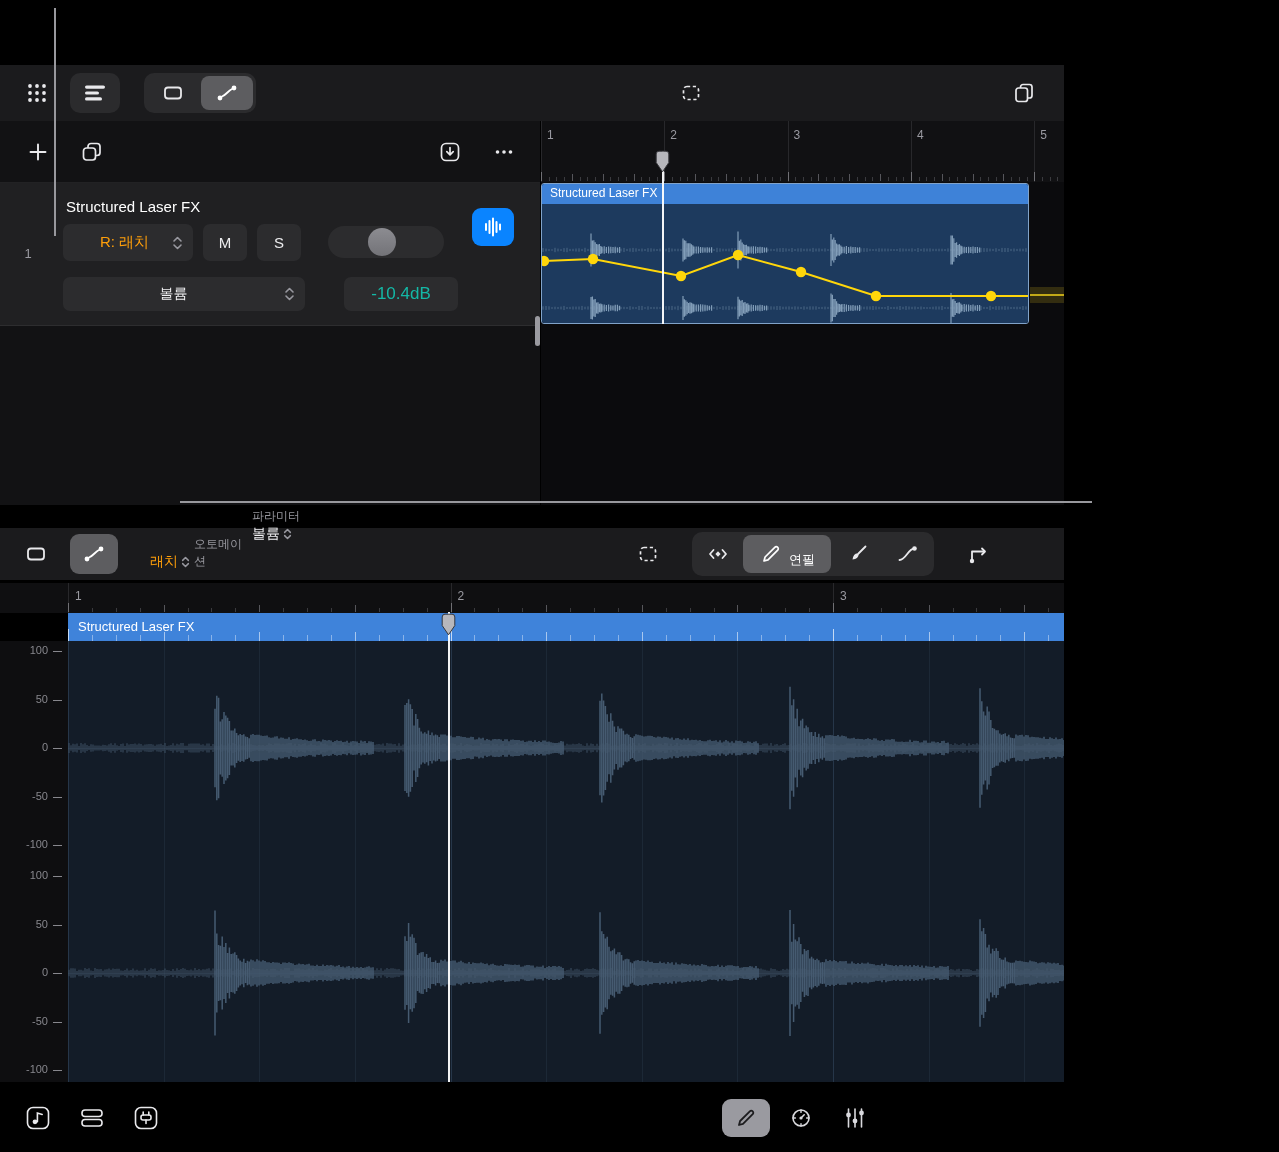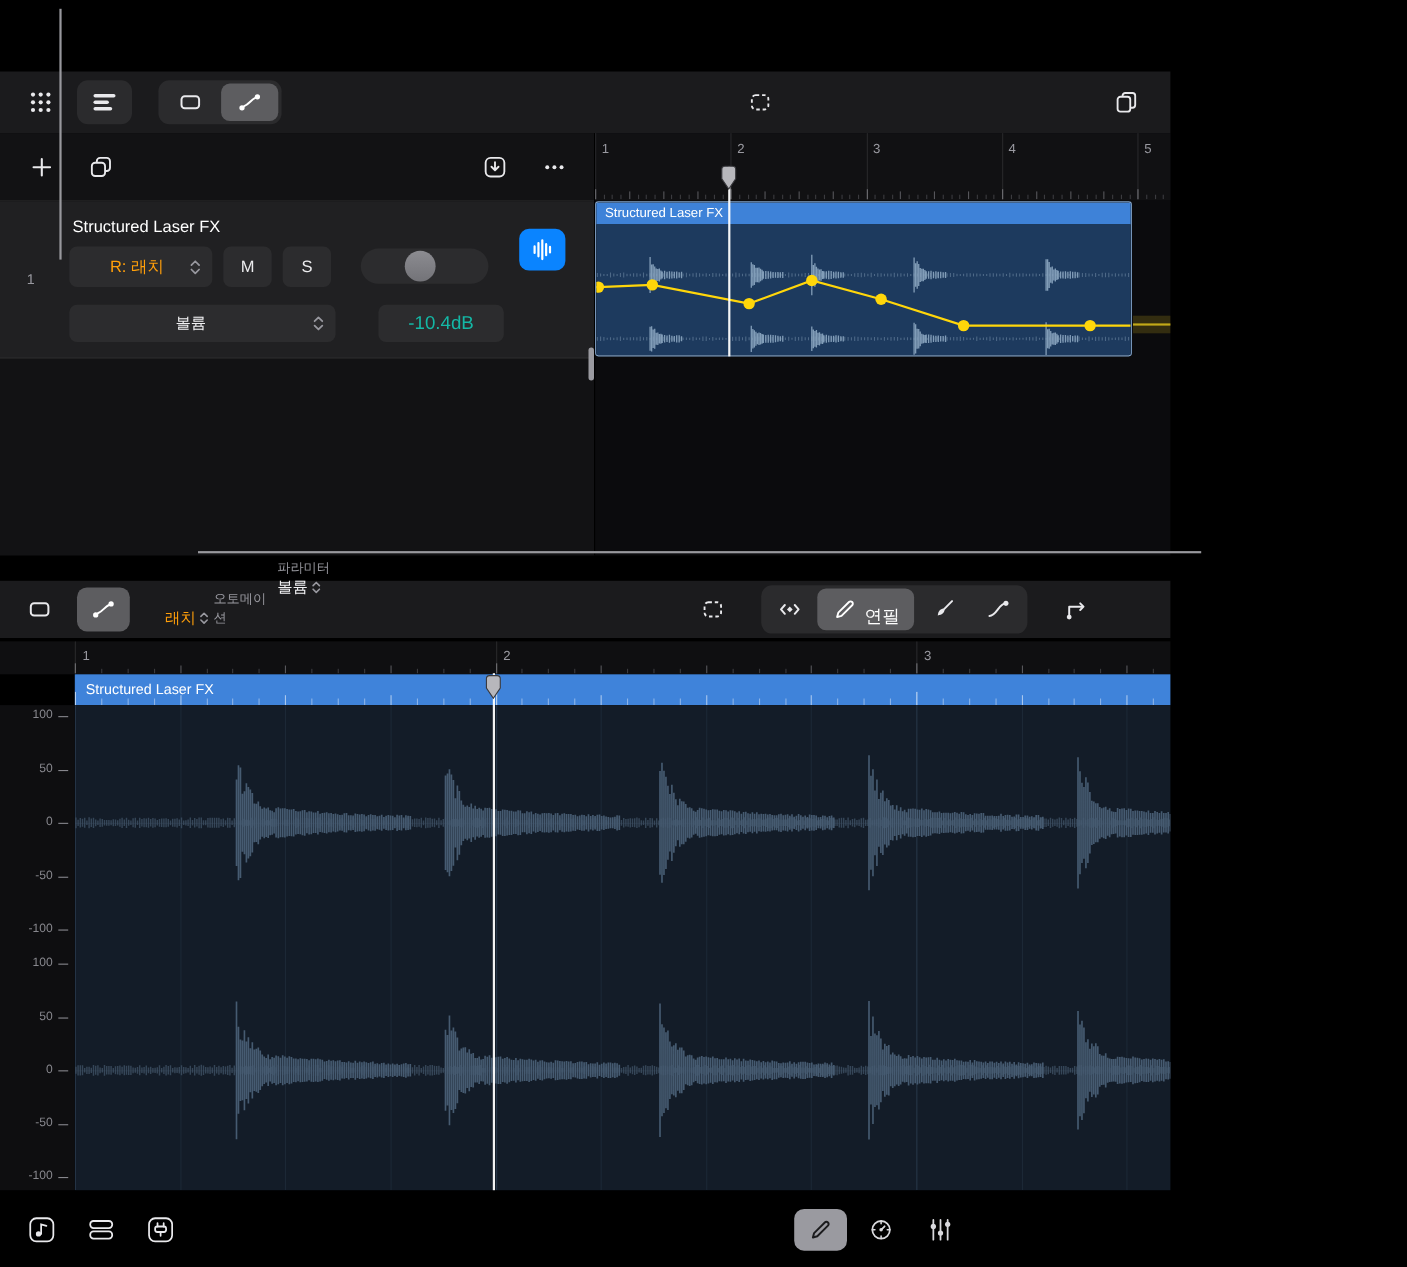--- a/index.html
+++ b/index.html
@@ -320,21 +320,21 @@
             <path d="M7.5 8L4 12l3.5 4"></path>
             <path d="M16.5 8L20 12l-3.5 4"></path>
           </g>
           <path d="M12 9.3L14.6 12 12 14.7 9.4 12z" fill="#e9e9ec"></path>
         </svg>
     </div>
     <div class="abs btn seg" style="left:51px;top:3px;width:88px;height:38px;background:#5d5d60;gap:6px;">
       <svg width="24" height="24" viewBox="0 0 24 24">
           <path d="M5 19l1.1-4L15.8 5.3a2 2 0 0 1 2.9 2.9L9 17.9 5 19z" fill="none" stroke="#fff" stroke-width="1.7" stroke-linejoin="round"></path>
         </svg>
-      <span style="font-size:16px;color:#fff;margin-top:12px;">연필</span>
+      <span style="font-size:13px;color:#fff;margin-top:12px;">연필</span>
     </div>
     <div class="abs btn" style="left:141px;top:3px;width:50px;height:38px;">
       <svg width="24" height="24" viewBox="0 0 24 24">
           <path d="M19.5 4.5L12.5 11.5" stroke="#e9e9ec" stroke-width="1.8" stroke-linecap="round" fill="none"></path>
           <path d="M11.8 11.2c-3.2.4-4.8 2.4-5.3 6.3 3.9-.5 5.9-2.1 6.3-5.3z" fill="#e9e9ec"></path>
         </svg>
     </div>
     <div class="abs btn" style="left:191px;top:3px;width:48px;height:38px;">
       <svg width="24" height="24" viewBox="0 0 24 24">
           <path d="M4.5 18C11 18 13 6.5 19.5 6.5" fill="none" stroke="#e9e9ec" stroke-width="1.8" stroke-linecap="round"></path>

